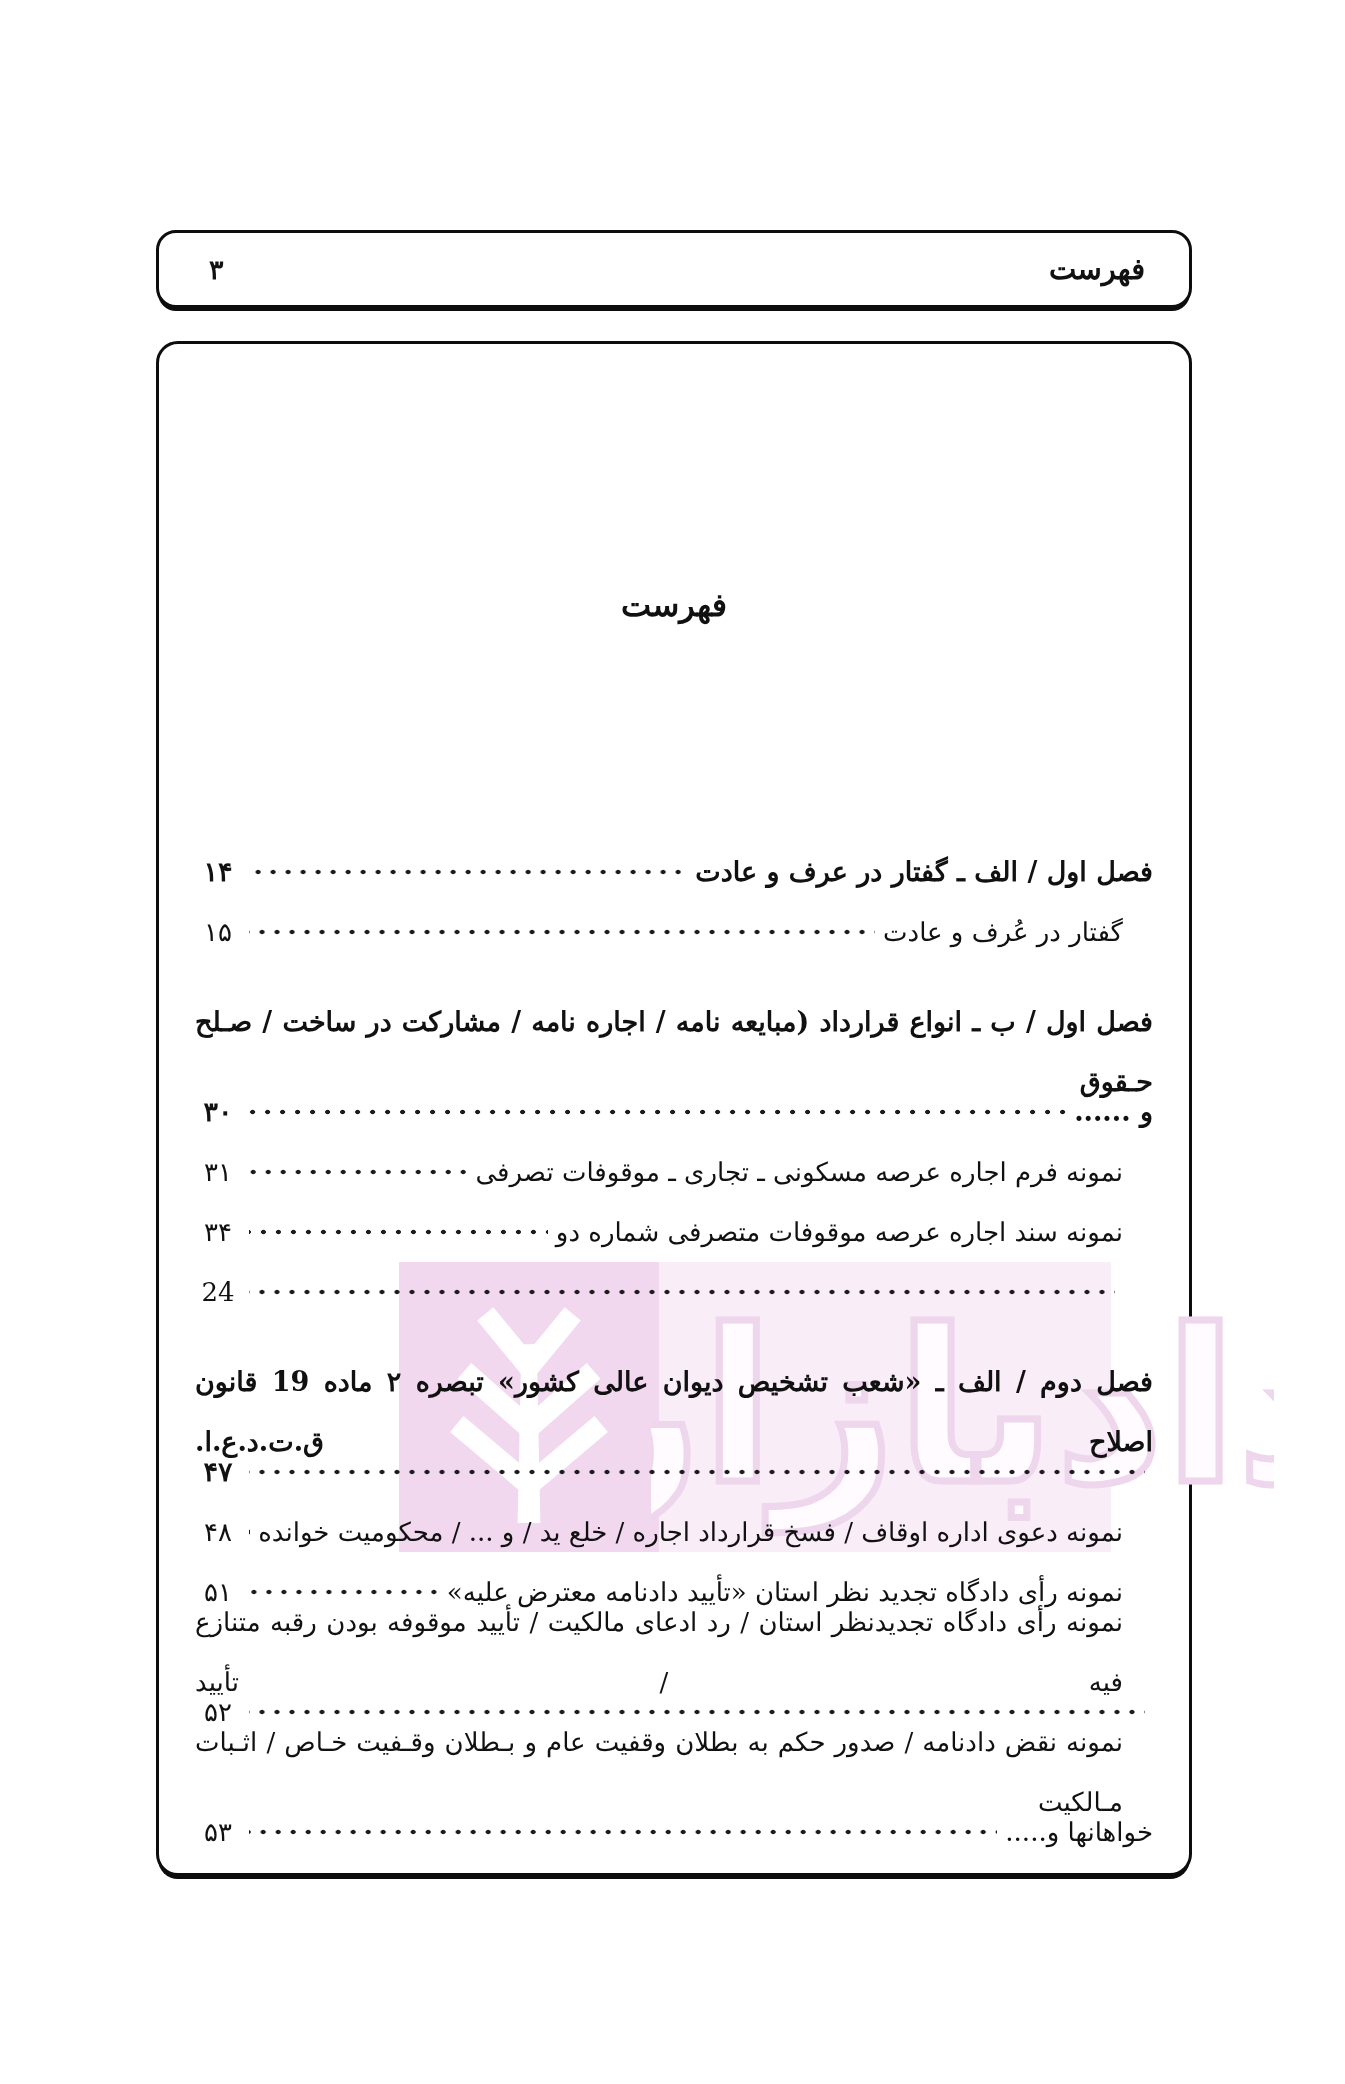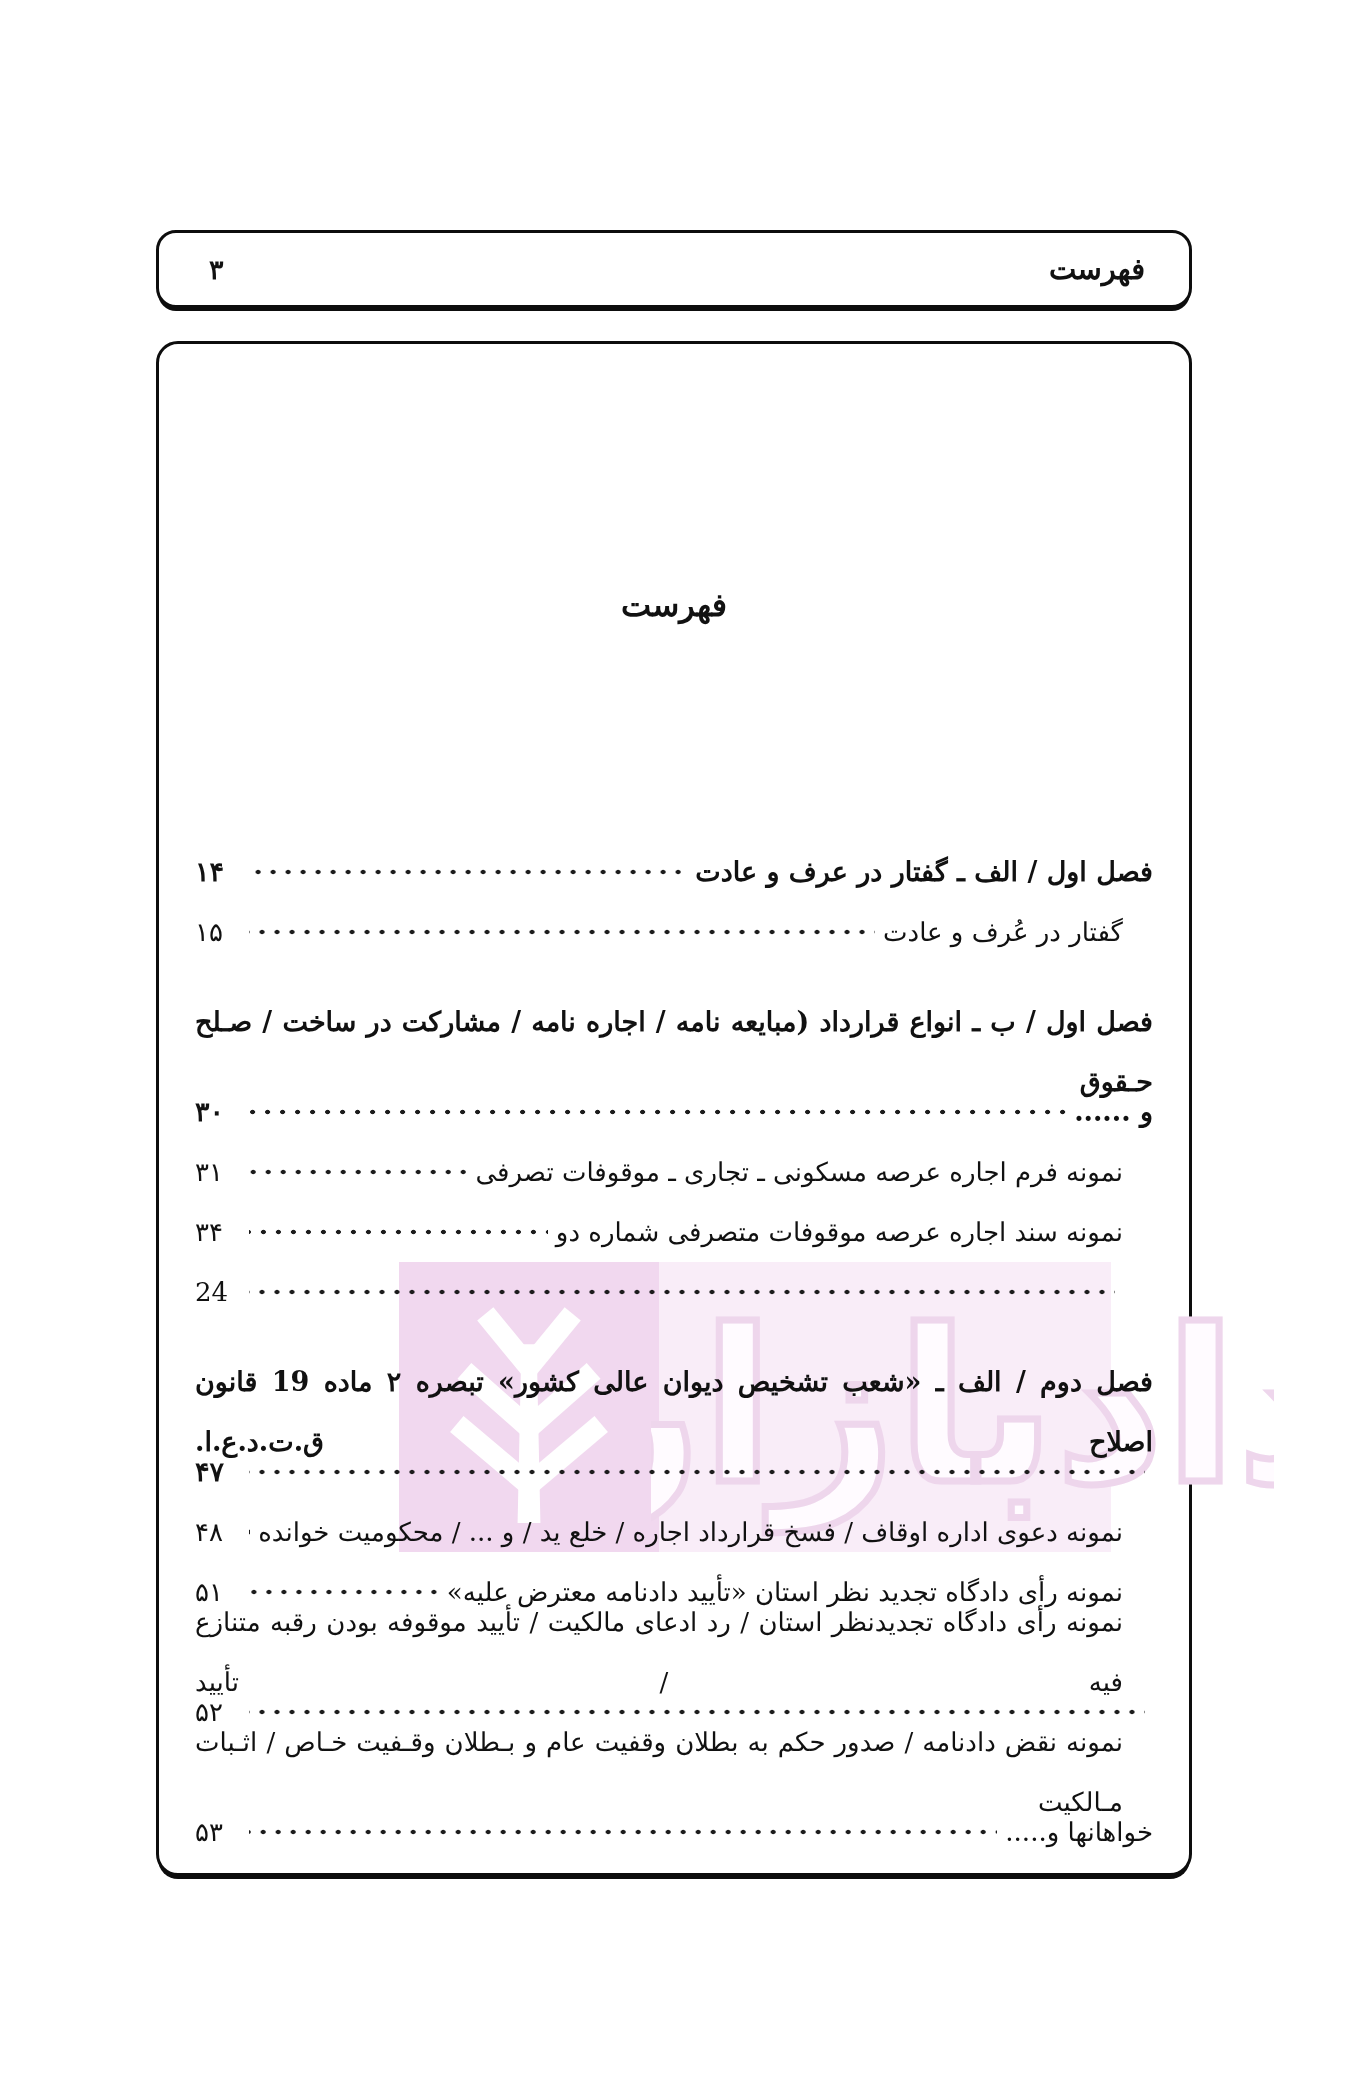--- a/index.html
+++ b/index.html
@@ -75,21 +75,21 @@
     flex:1;
     align-self:stretch;
     margin:0 8px;
     background-image:radial-gradient(circle,#1c1c1c 2.1px,rgba(0,0,0,0) 2.6px);
     background-size:15px 60px;
     background-position:center 58%;
     background-repeat:repeat-x;
   }
   .toc-page{
     min-width:46px;
-    text-align:left;
+    text-align:center;
     white-space:nowrap;
   }
   .toc-gap{height:60px;}
   
   .watermark{
     position:absolute;
     left:240px;top:918px;
     width:875px;height:290px;
     z-index:0;
     pointer-events:none;

